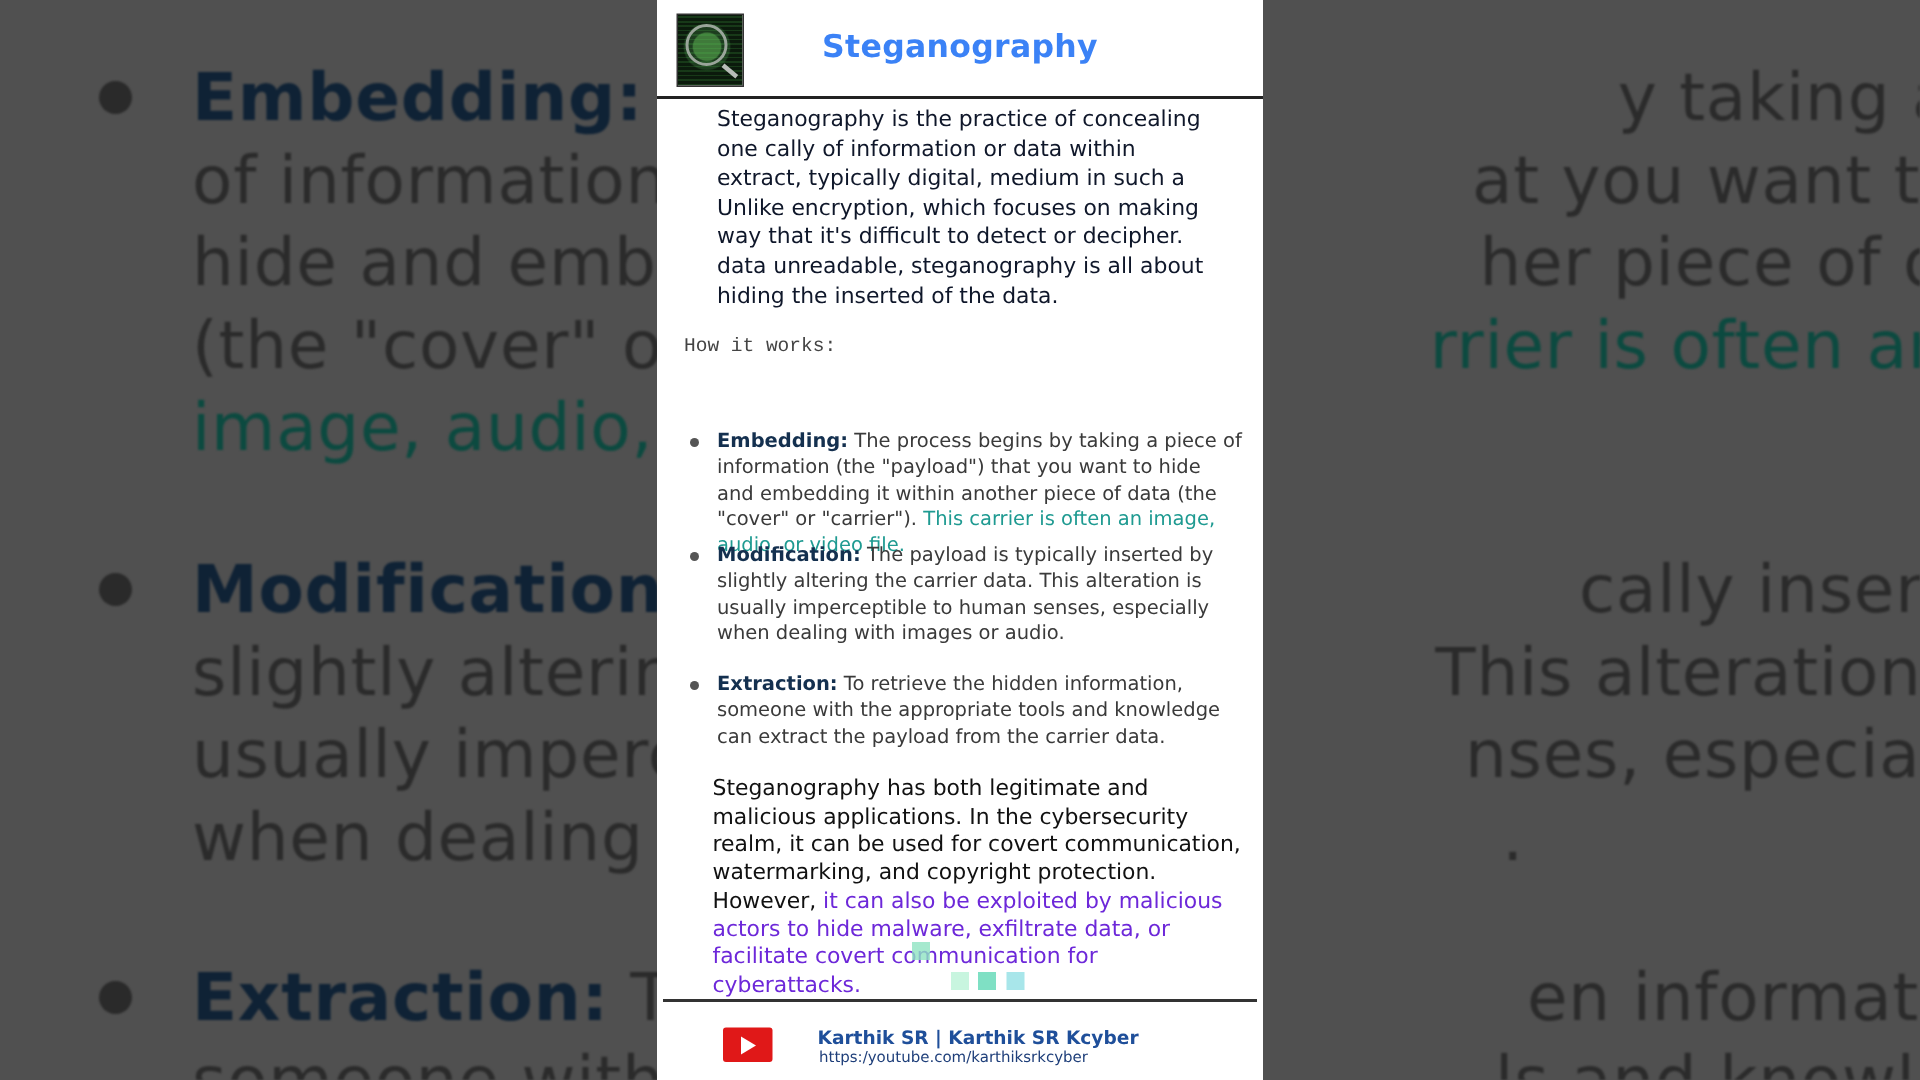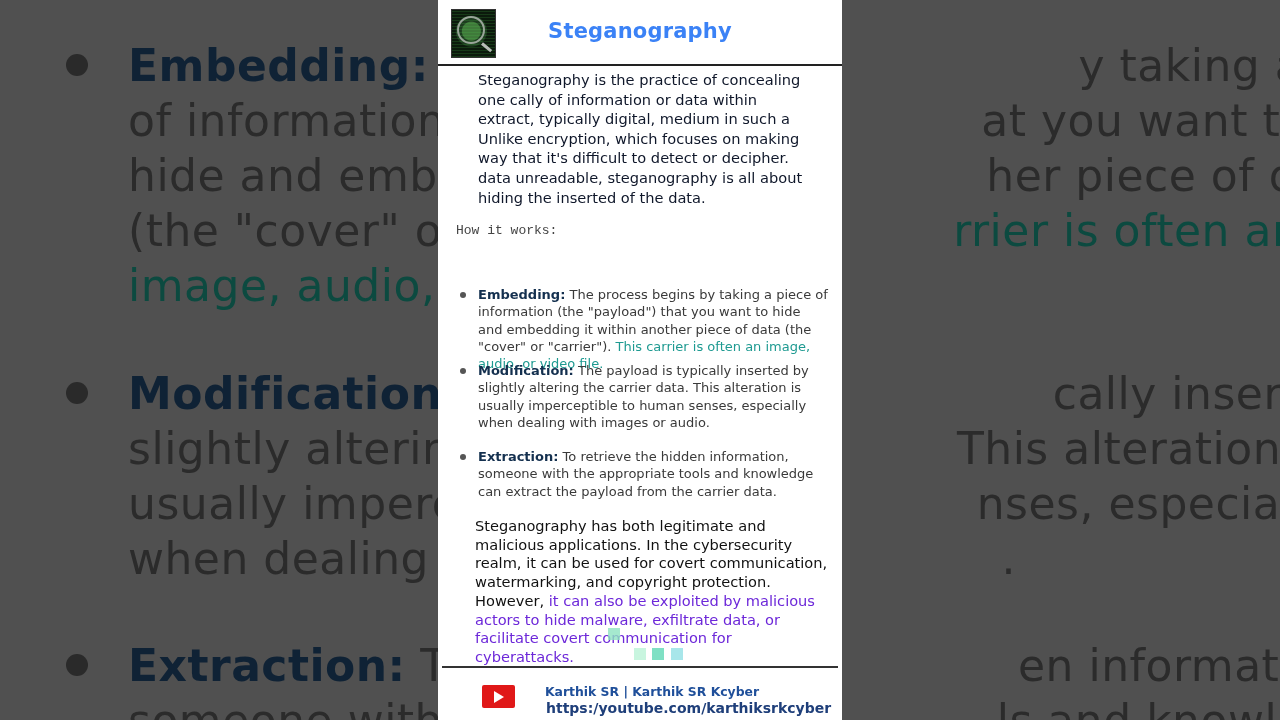--- a/index.html
+++ b/index.html
@@ -90,21 +90,21 @@
   .yt::after {
     content:""; position:absolute; left:12px; top:6px;
     border-left:10px solid #fff; border-top:6px solid transparent; border-bottom:6px solid transparent;
   }
   .channel {
     position:absolute; left:107px; top:684px;
     font-size:12.4px; font-weight:bold; color:#1f4f9a;
   }
   .url {
     position:absolute; left:108px; top:700px;
-    font-size:14px; font-weight:bold; color:#1f3f7a;
+    font-size:10px; font-weight:normal; color:#1f3f7a;
   }
 </style>
 </head>
 <body>
 
 <div class="bg" id="bg">
     <div class="bg-item" style="top: 38px;">
       <div class="bg-bullet" style="top: 16px;"></div>
       <div class="bg-line" style="white-space: pre;"><span class="bg-term">Embedding:</span><span> Th                                        y taking a piece</span></div>
     </div>

